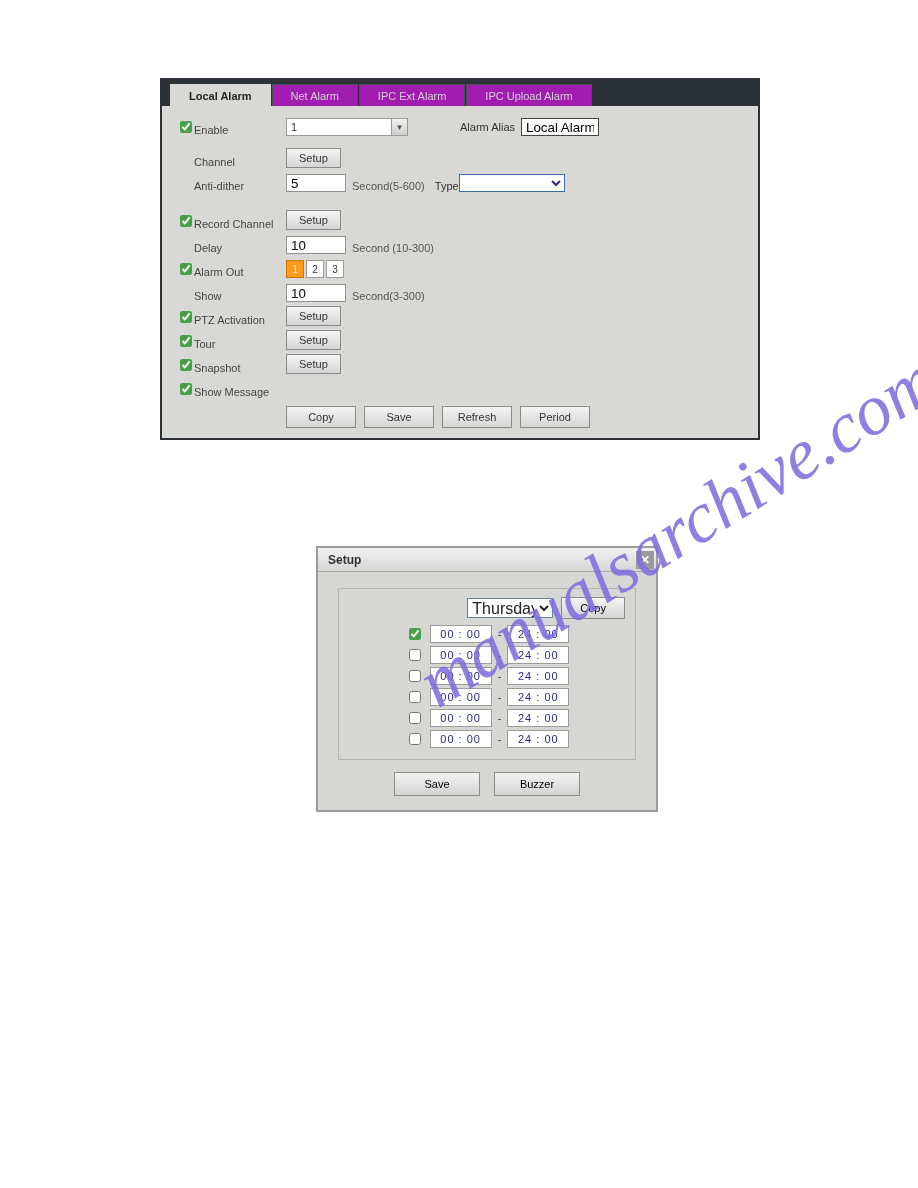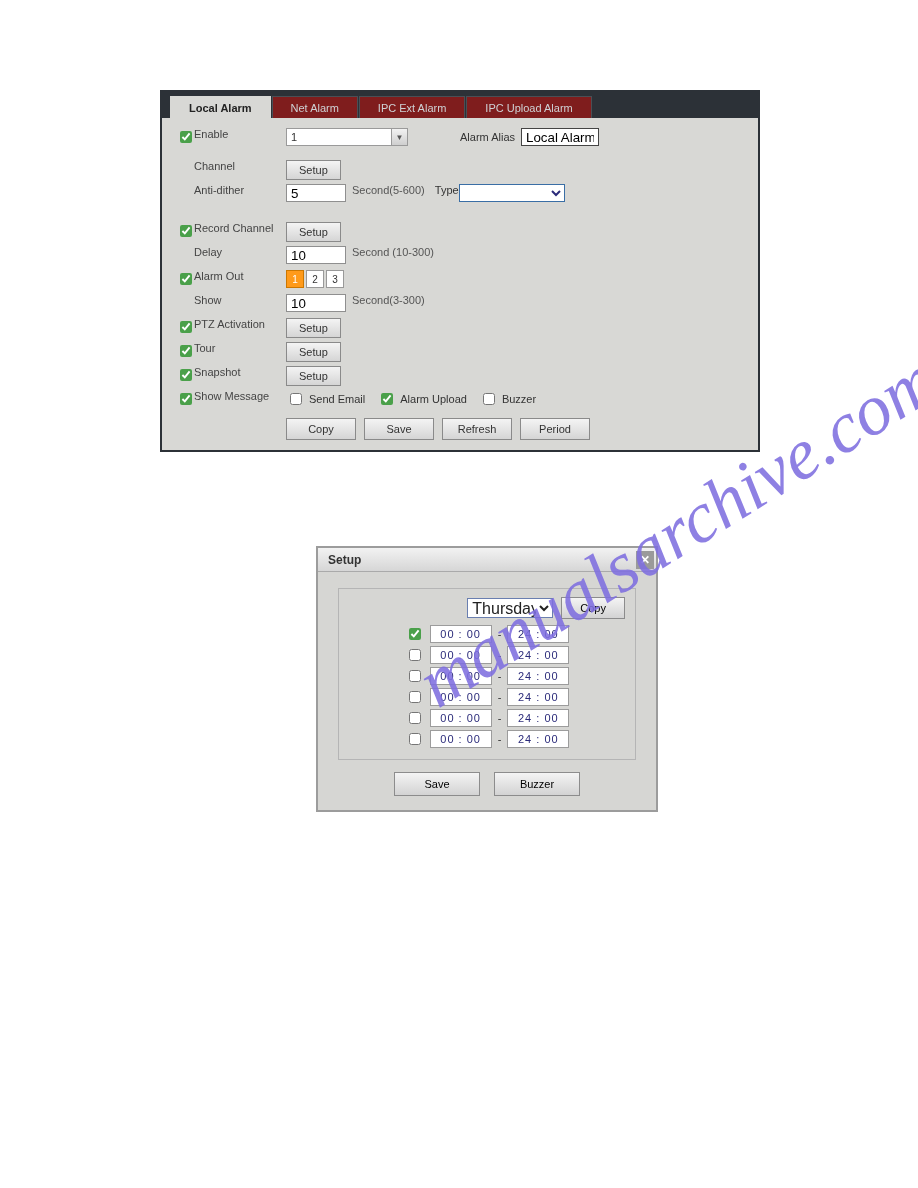--- a/index.html
+++ b/index.html
@@ -26,58 +26,58 @@
     z-index: 20;
     white-space: nowrap;
     font-family: Georgia, 'Times New Roman', serif;
     font-style: italic;
     opacity: 0.88;
   }
 
   
   .panel1 {
     position: absolute;
-    top: 90px;
+    top: 78px;
     left: 160px;
     width: 600px;
     border: 2px solid #2c3137;
     background: #d8d8d5;
   }
   .tabbar {
     display: flex;
     background: #2c3137;
     height: 26px;
     align-items: flex-end;
     padding-left: 8px;
     gap: 0;
   }
   .tab {
     padding: 5px 18px 4px;
     font-size: 11px;
     color: #cfd2d5;
-    background: #7f1d1d;
+    background: #a21caf;
     border: 1px solid #4a4f55;
     border-bottom: none;
     cursor: pointer;
     margin-right: 1px;
   }
   .tab.active {
     background: #d8d8d5;
     color: #222;
     font-weight: bold;
     border-color: #d8d8d5;
   }
 
   .form-body {
     padding: 10px 14px 6px;
     background: #d8d8d5;
   }
   .row {
     display: flex;
-    align-items: flex-start;
+    align-items: flex-end;
     margin-bottom: 4px;
     min-height: 20px;
   }
   .chkcol { width: 18px; display: inline-flex; align-items: center; }
   .lblcol { width: 92px; color: #444; }
   .field {
     display: inline-flex;
     align-items: center;
     gap: 6px;
   }
@@ -359,30 +359,20 @@
         </span>
       <span class="lblcol">Snapshot</span>
       <button class="btn3d">Setup</button>
     </div>
 
     <div class="row">
       <span class="chkcol">
           <input type="checkbox" checked="" style="">
         </span>
       <span class="lblcol">Show Message</span>
-      <span class="field" style="gap:4px">
-        <input type="checkbox" style="">
-        <span>Send Email</span>
-        <span style="width:4px"></span>
-        <input type="checkbox" checked="" style="">
-        <span>Alarm Upload</span>
-        <span style="width:4px"></span>
-        <input type="checkbox" style="">
-        <span>Buzzer</span>
-      </span>
     </div>
 
     <div class="bottom-buttons">
       <button class="btn3d wide">Copy</button>
       <button class="btn3d wide">Save</button>
       <button class="btn3d wide">Refresh</button>
       <button class="btn3d wide">Period</button>
     </div>
 
   </div>

